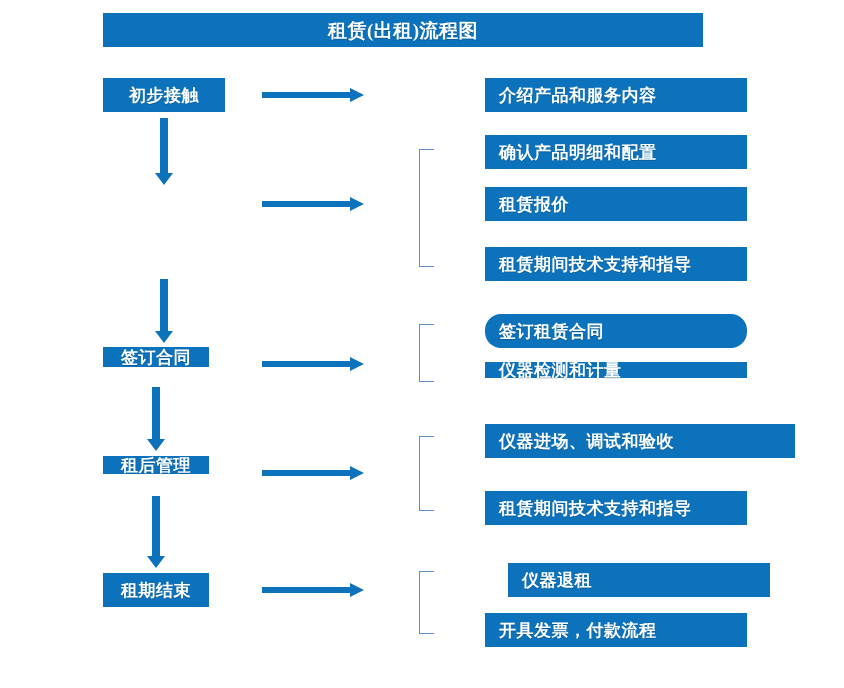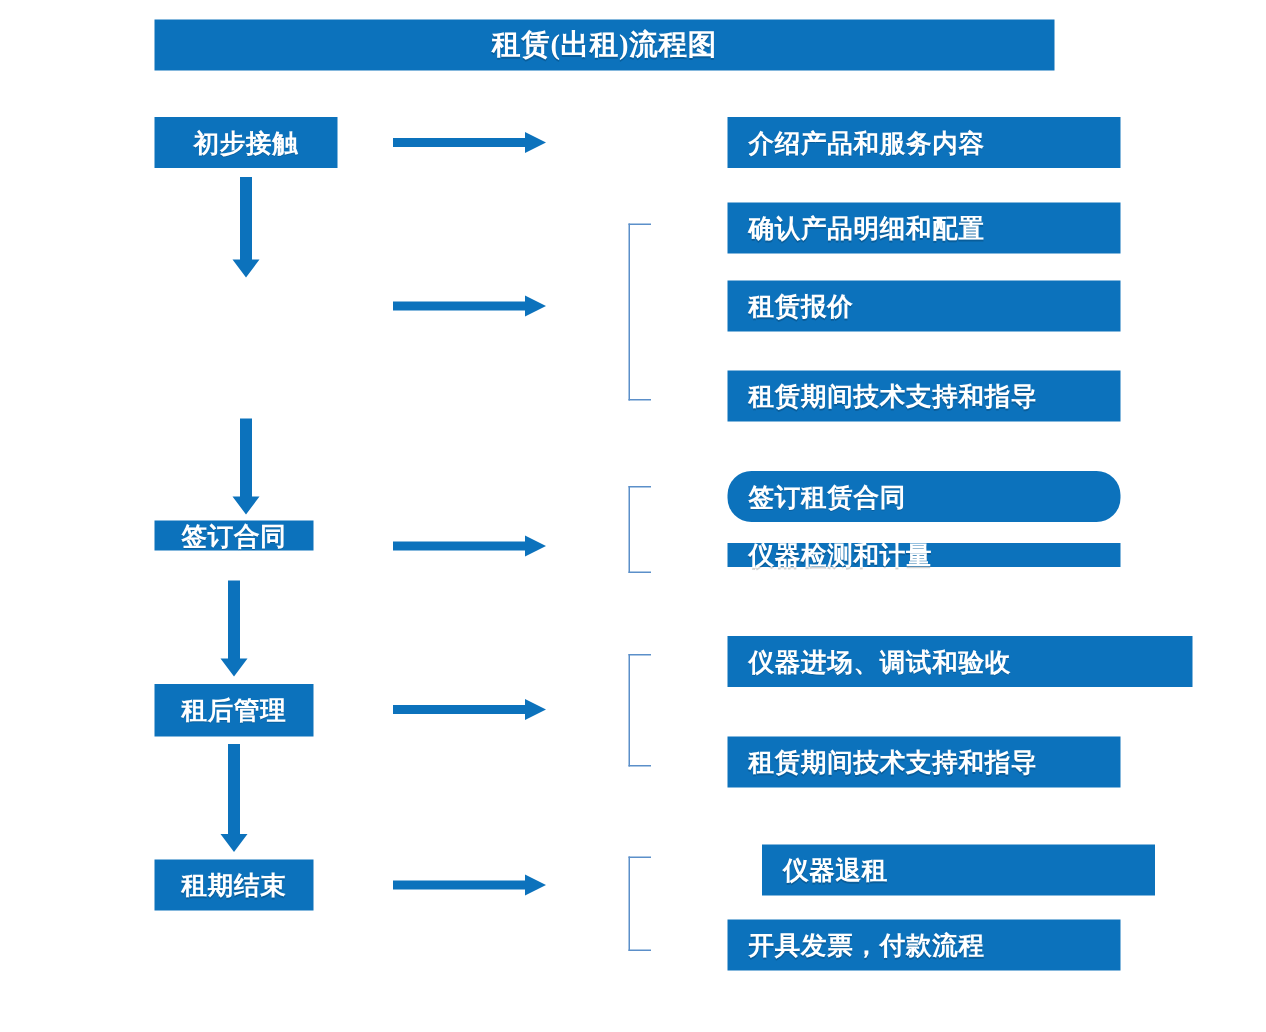--- a/index.html
+++ b/index.html
@@ -78,21 +78,21 @@
 
 <div id="canvas">
 
   <div class="box box-title" style="left:103px; top:13px; width:600px; height:34px;">租赁(出租)流程图</div>
 
   <div class="box box-stage" style="left:103px; top:78px; width:122px; height:34px;">初步接触</div>
 
 
   <div class="box box-stage" style="left:103px; top:347px; width:106px; height:20px;">签订合同</div>
 
-  <div class="box box-stage" style="left:103px; top:456px; width:106px; height:35px;">租后管理</div>
+  <div class="box box-stage" style="left:103px; top:456px; width:106px; height:18px;">租后管理</div>
 
   <div class="box box-stage" style="left:103px; top:573px; width:106px; height:34px;">租期结束</div>
 
   <div class="box box-detail" style="left:441px; top:78px; width:262px; height:34px;">介绍产品和服务内容</div>
 
   <div class="box box-detail" style="left:441px; top:135px; width:262px; height:34px;text-align:center;">确认产品明细和配置</div>
 
   <div class="box box-detail" style="left:441px; top:187px; width:262px; height:34px;">租赁报价</div>
 
   <div class="box box-detail" style="left:441px; top:247px; width:262px; height:34px;">租赁期间技术支持和指导</div>

